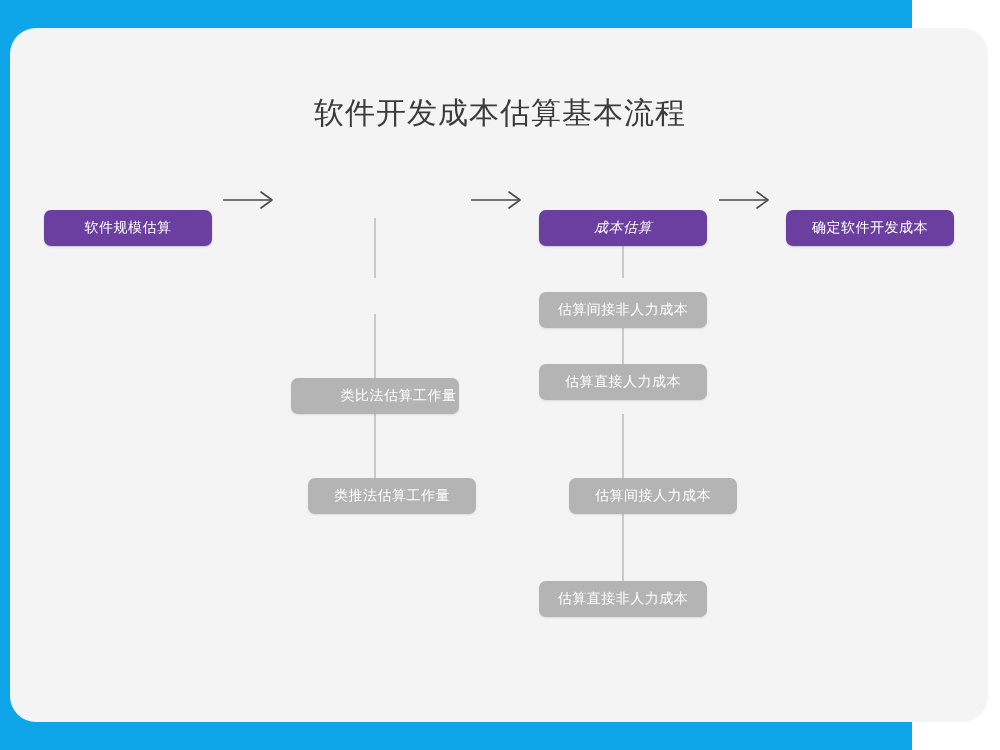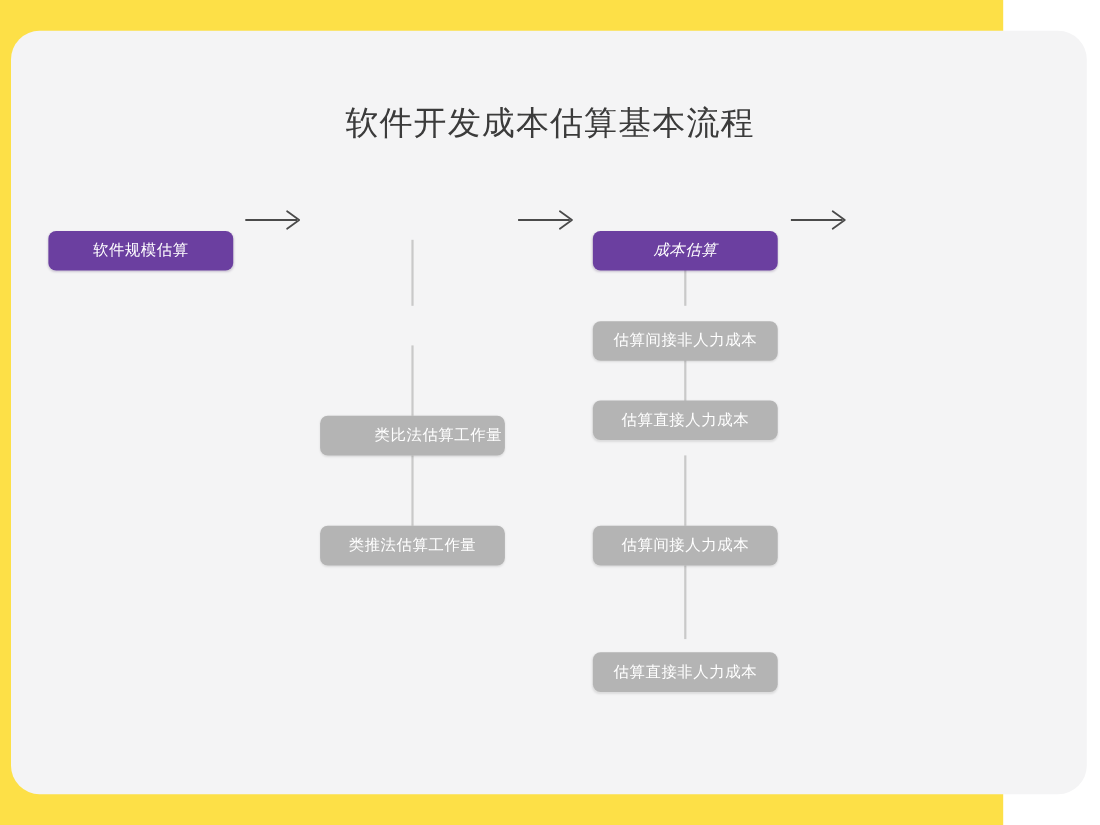--- a/index.html
+++ b/index.html
@@ -10,21 +10,21 @@
     height: 750px;
     background: #ffffff;
     font-family: "Liberation Sans", "DejaVu Sans", sans-serif;
     overflow: hidden;
   }
 
   #canvas {
     position: relative;
     width: 912px;
     height: 750px;
-    background: #fde047;
+    background: #0ea5e9;
   }
 
   
   .card {
     position: absolute;
     left: 10px;
     top: 28px;
     width: 978px;
     height: 694px;
     background: #f4f4f5;
@@ -91,27 +91,27 @@
 
   
   .n1 { left: 44px;  top: 182px; }
   .n2 { left: 291px; top: 182px; }
   .n3 { left: 539px; top: 182px; font-style: italic; }
   .n4 { left: 786px; top: 182px; }
 
   
   .l1 { left: 291px; top: 278px; }
   .l2 { left: 291px; top: 378px; padding-left: 47px; }
-  .l3 { left: 291px; top: 478px; }
+  .l3 { left: 308px; top: 478px; }
 
   
   .r1 { left: 539px; top: 292px; }
   .r2 { left: 539px; top: 364px; }
-  .r3 { left: 539px; top: 478px; }
-  .r4 { left: 539px; top: 581px; margin-top: 12px; }
+  .r3 { left: 569px; top: 478px; }
+  .r4 { left: 539px; top: 581px; }
 
   
   .lv1 { left: 374px; top: 218px; height: 60px; }
   .lv2 { left: 374px; top: 314px; height: 64px; }
   .lv3 { left: 374px; top: 414px; height: 64px; }
 
   
   .rv1 { left: 622px; top: 218px; height: 60px; }
   .rv2 { left: 622px; top: 314px; height: 64px; }
   .rv3 { left: 622px; top: 414px; height: 64px; }
@@ -138,20 +138,21 @@
   <div class="vline rv1"></div>
   <div class="vline rv2"></div>
   <div class="vline rv3"></div>
   <div class="vline rv4"></div>
 
   <div class="node primary n1">软件规模估算</div>
 
 
   <div class="node primary n3">成本估算</div>
 
+  <div class="node primary n4">确定软件开发成本</div>
 
   <div class="arrow a1">
     <svg width="58" height="22" viewBox="0 0 58 22" aria-hidden="true">
       <path d="M1 11 H48" stroke="#4a4a4a" stroke-width="1.6" fill="none"></path>
       <path d="M39 3 L50 11 L39 19" stroke="#4a4a4a" stroke-width="1.6" fill="none" stroke-linecap="round" stroke-linejoin="round"></path>
     </svg>
   </div>
 
   <div class="arrow a2">
     <svg width="58" height="22" viewBox="0 0 58 22" aria-hidden="true">

